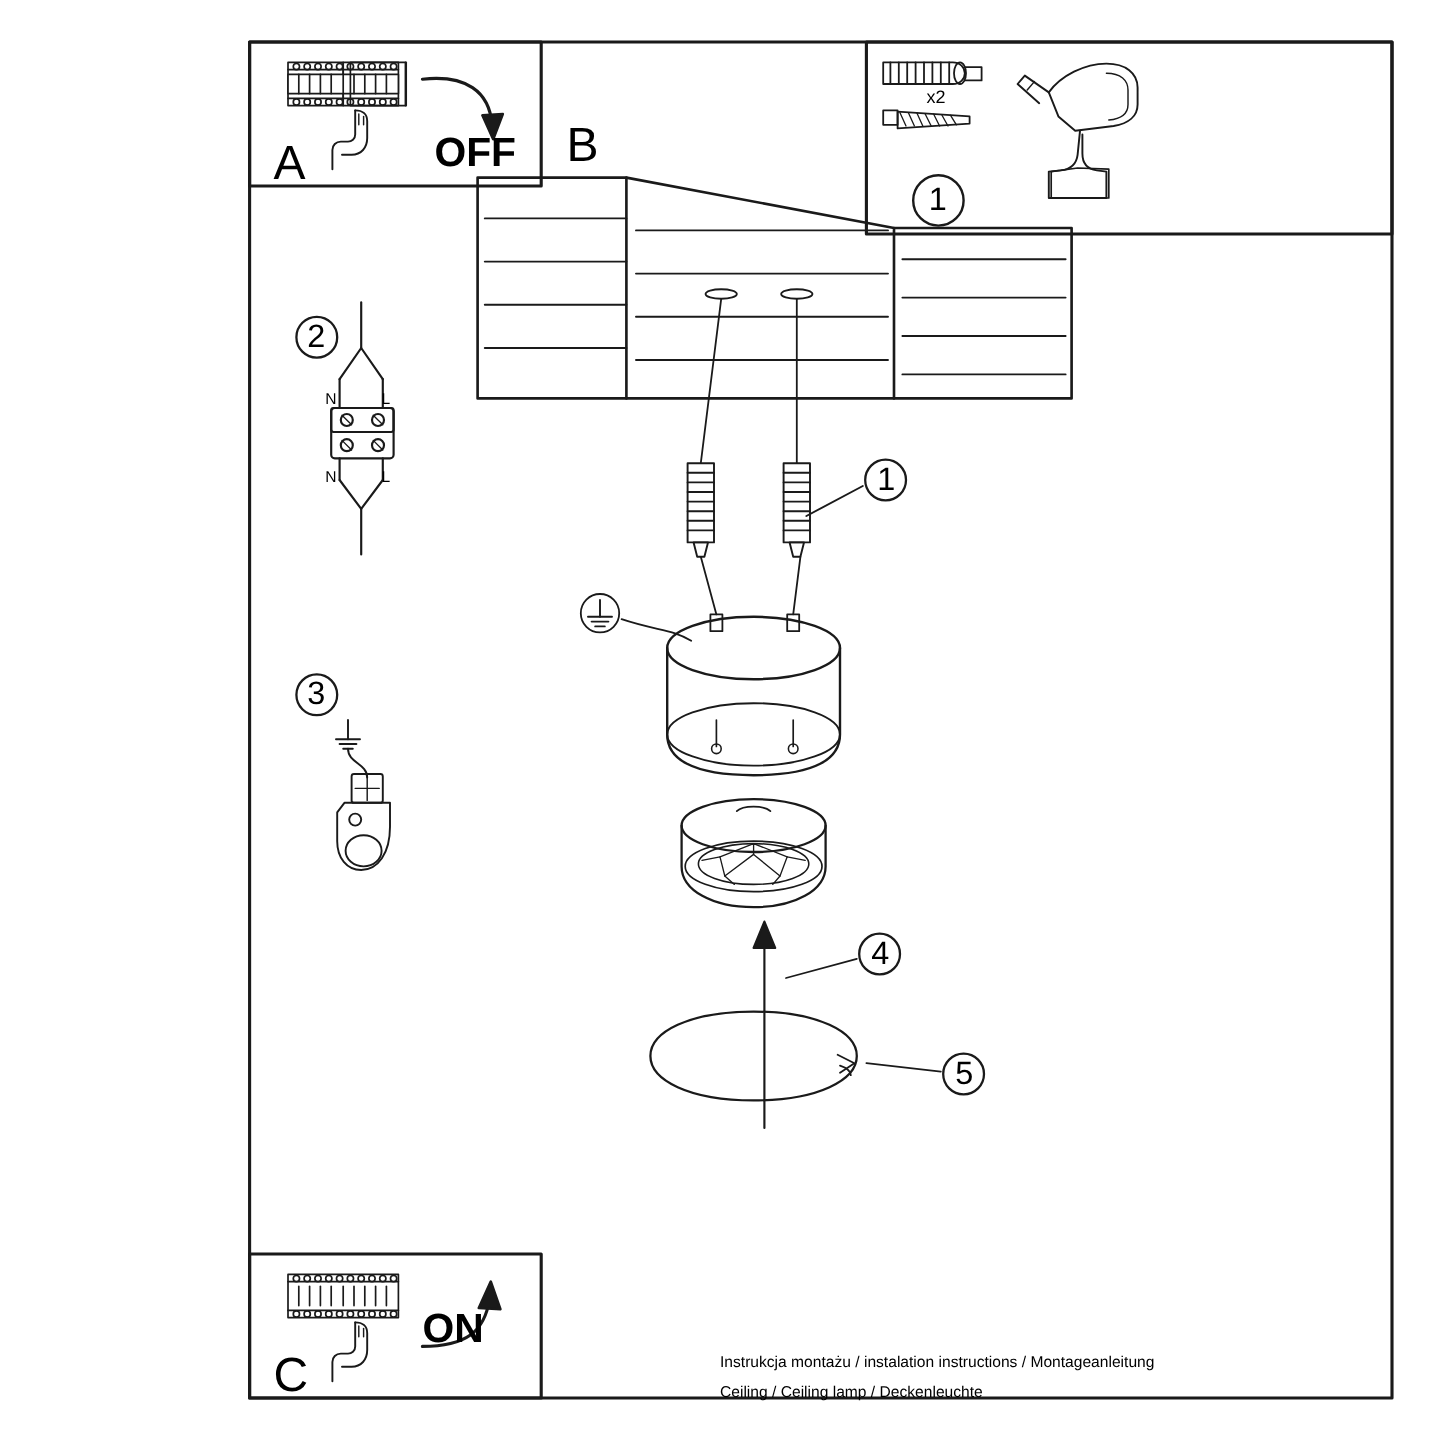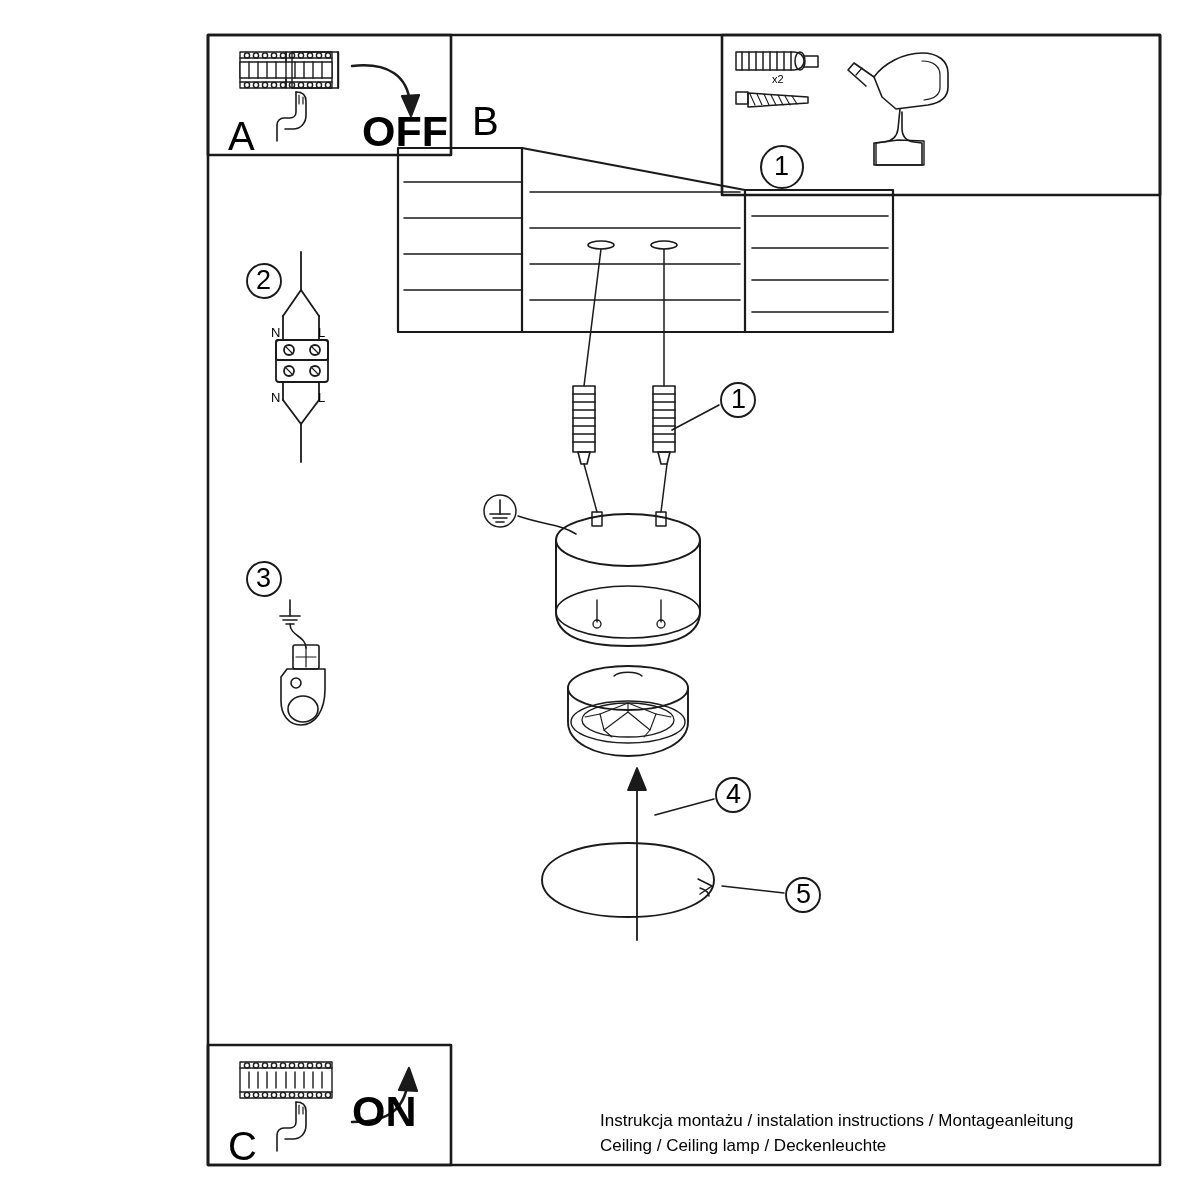--- a/index.html
+++ b/index.html
@@ -28,31 +28,32 @@
   .txt {
     position: absolute;
     white-space: pre;
     line-height: 1;
   }
   .lbl-A, .lbl-B, .lbl-C {
     font-size: 40px;
     font-weight: normal;
   }
   .lbl-onoff {
-    font-size: 43px;
+    font-size: 34px;
     font-weight: bold;
   }
   .num {
     font-size: 27px;
   }
   .small-cap {
-    font-size: 11px;
+    font-size: 15px;
   }
   .footer-line {
-    font-size: 17px;
+    font-size: 13px;
+    margin-top: 16px;
   }
   .nl-lbl {
     font-size: 13px;
   }
 </style>
 </head>
 <body>
 
 <div id="sheet">
 

